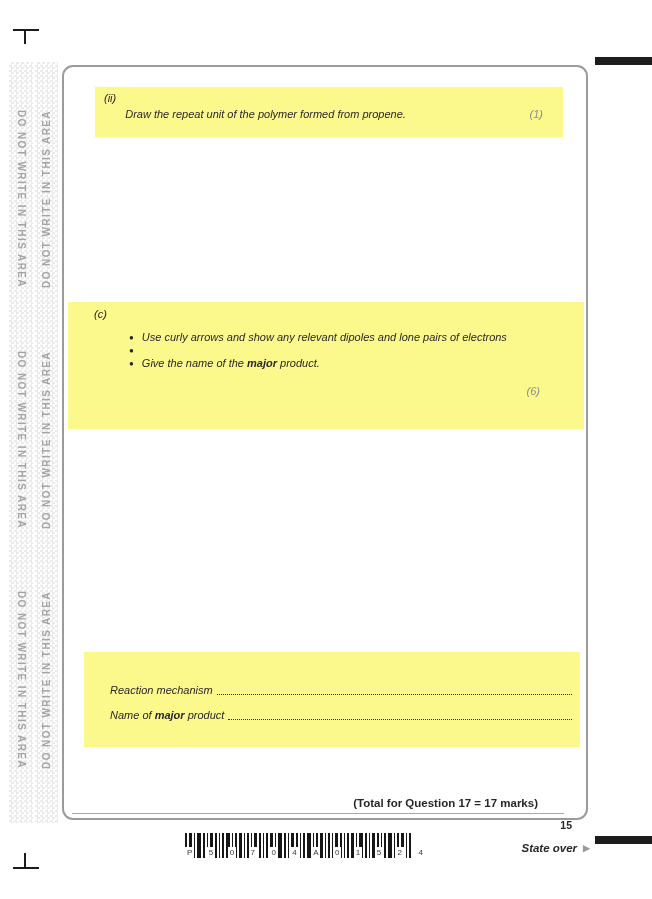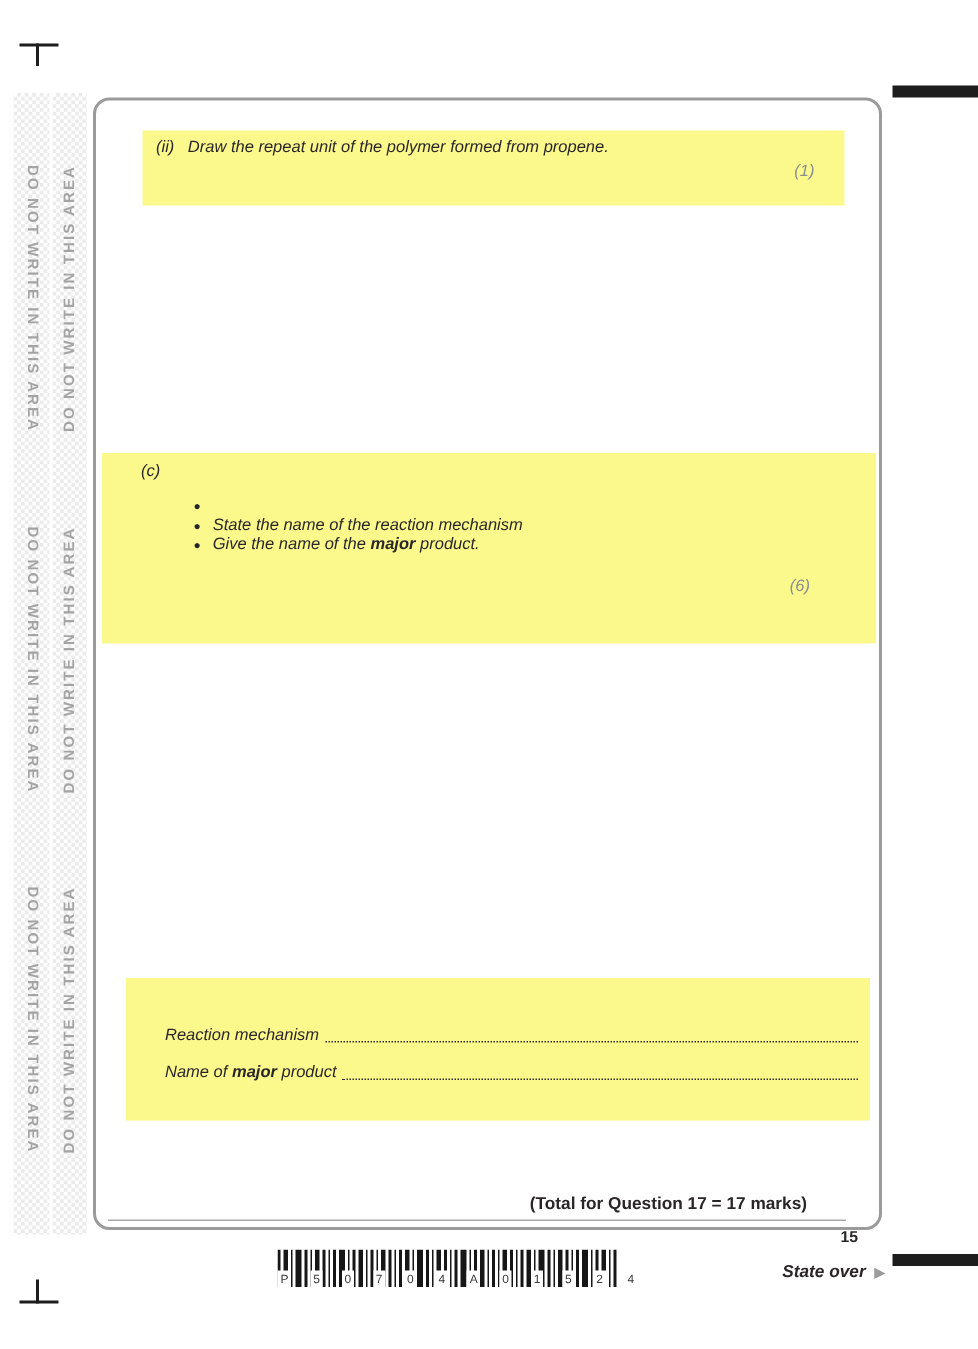--- a/index.html
+++ b/index.html
@@ -85,36 +85,36 @@
   <span class="strip-text flip">DO NOT WRITE IN THIS AREA</span>
   <span class="strip-text flip">DO NOT WRITE IN THIS AREA</span>
   <span class="strip-text flip">DO NOT WRITE IN THIS AREA</span>
 </div>
 
 <div class="content-box">
 
   <div class="hl" style="left:31px;top:20px;width:468px;height:50px;padding:5px 20px 0 9px;">
     <div class="q-row qtext">
       <span class="q-label">(ii)</span>
-      <span style="margin-left:9px;">Draw the repeat unit of the polymer formed from propene.</span>
+      <span style="margin-left:9px;margin-top:16px;">Draw the repeat unit of the polymer formed from propene.</span>
     </div>
     <div class="marks" style="right:20px;top:21px;">(1)</div>
   </div>
 
   <div class="hl" style="left:4px;top:235px;width:516px;height:127px;padding:6px 0 0 26px;">
     <div class="q-row qtext" style="width:470px;">
       <span class="q-label">(c)</span>
     </div>
     <div style="margin:10px 0 0 35px;">
       <div class="bullet-row qtext">
         <span class="bullet-dot">●</span>
+        <span style="margin-left:8px;">Use curly arrows and show any relevant dipoles and lone pairs of electrons</span>
       </div>
       <div class="bullet-row qtext">
         <span class="bullet-dot">●</span>
-        <span style="margin-left:8px;">State the name of the reaction mechanism</span>
       </div>
       <div class="bullet-row qtext">
         <span class="bullet-dot">●</span>
         <span style="margin-left:8px;"><span>Give the name of the </span><b>major</b><span> product.</span></span>
       </div>
     </div>
     <div class="marks" style="right:44px;top:83px;">(6)</div>
   </div>
 
   <div class="hl" style="left:20px;top:585px;width:496px;height:95px;">

